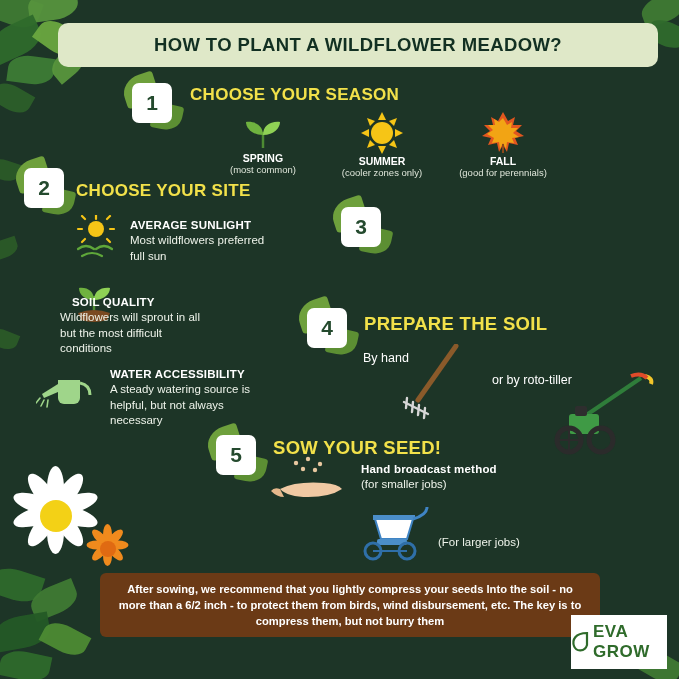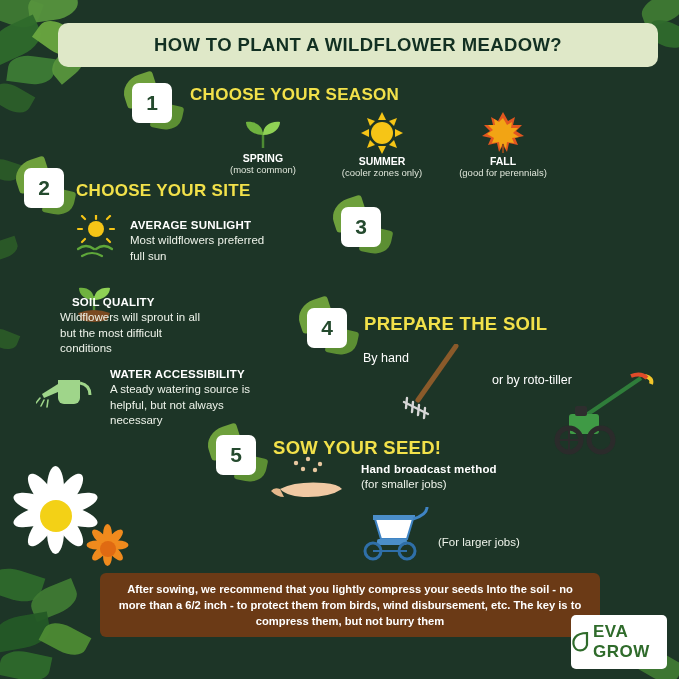--- a/index.html
+++ b/index.html
@@ -107,21 +107,21 @@
     line-height: 1.45;
     font-weight: bold;
   }
 
   
   .logo {
     position: absolute;
     right: 12px; bottom: 10px;
     width: 96px; height: 54px;
     background: #ffffff;
-    border-radius: 5px;
+    border-radius: 0;
     display: flex; align-items: center; justify-content: center;
   }
   .logo-text { font-size: 17px; font-weight: bold; color: #2f6b2b; letter-spacing: .5px; }
 
   
   .petal {
     position: absolute;
     width: 17px; height: 44px;
     background: #ffffff;
     border-radius: 50%;

